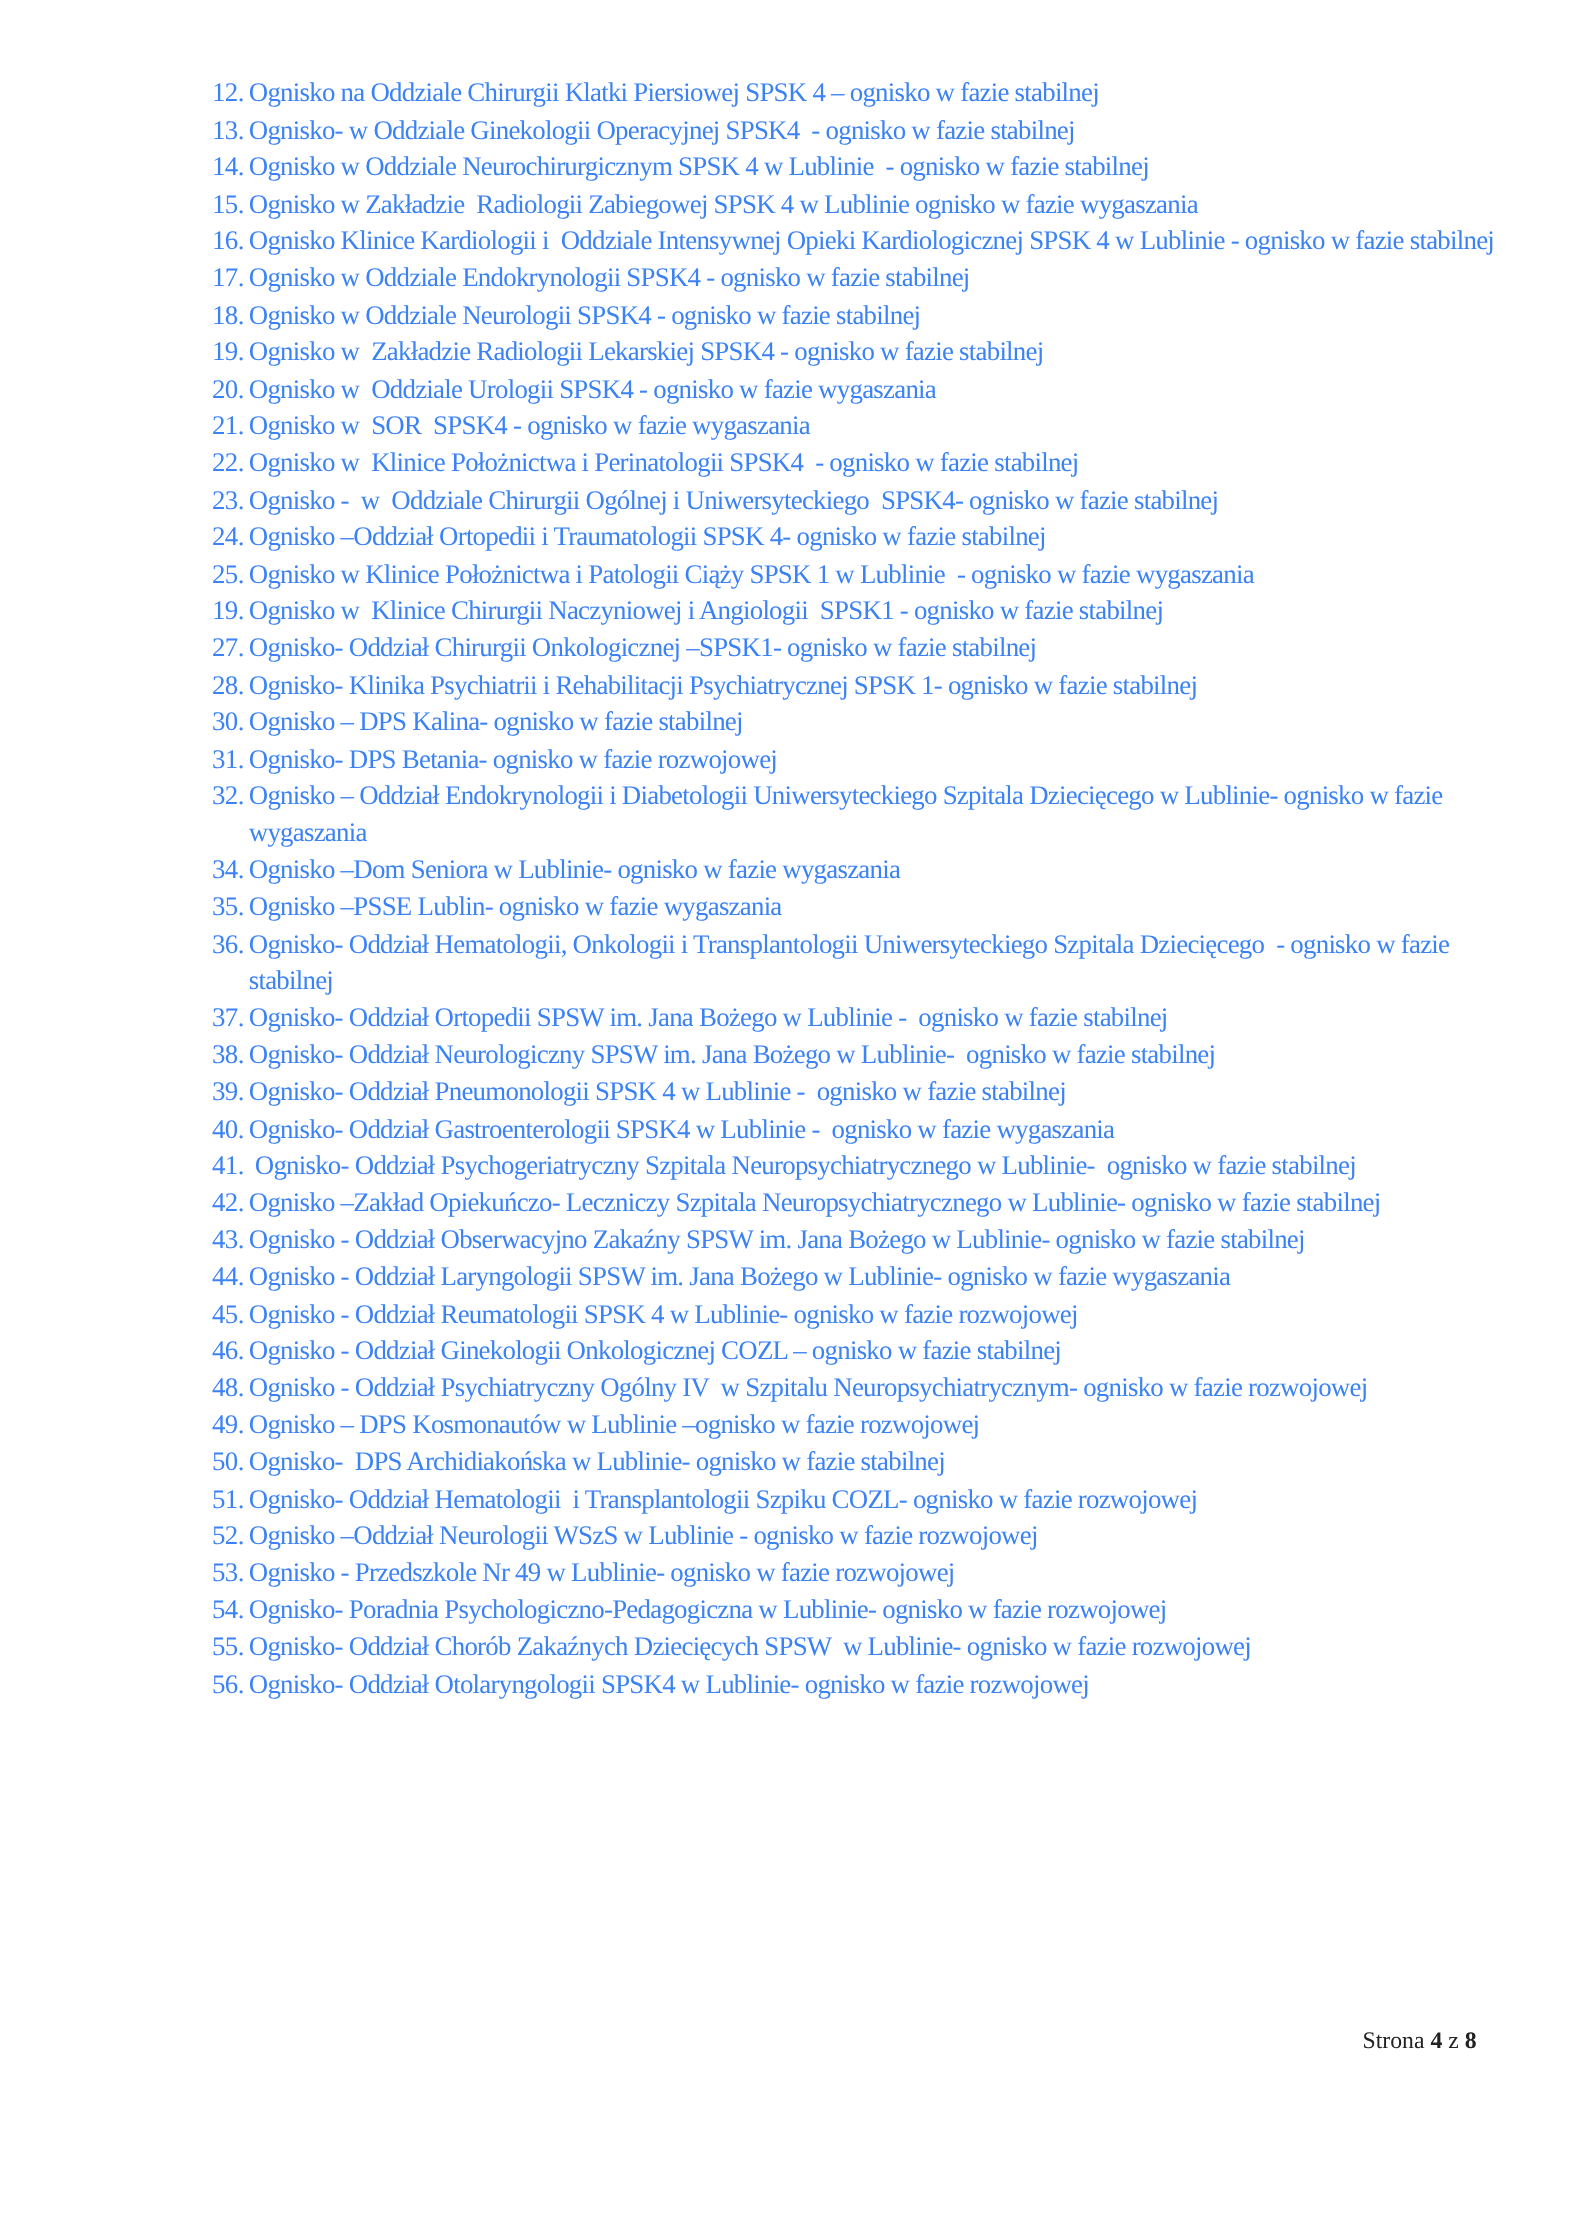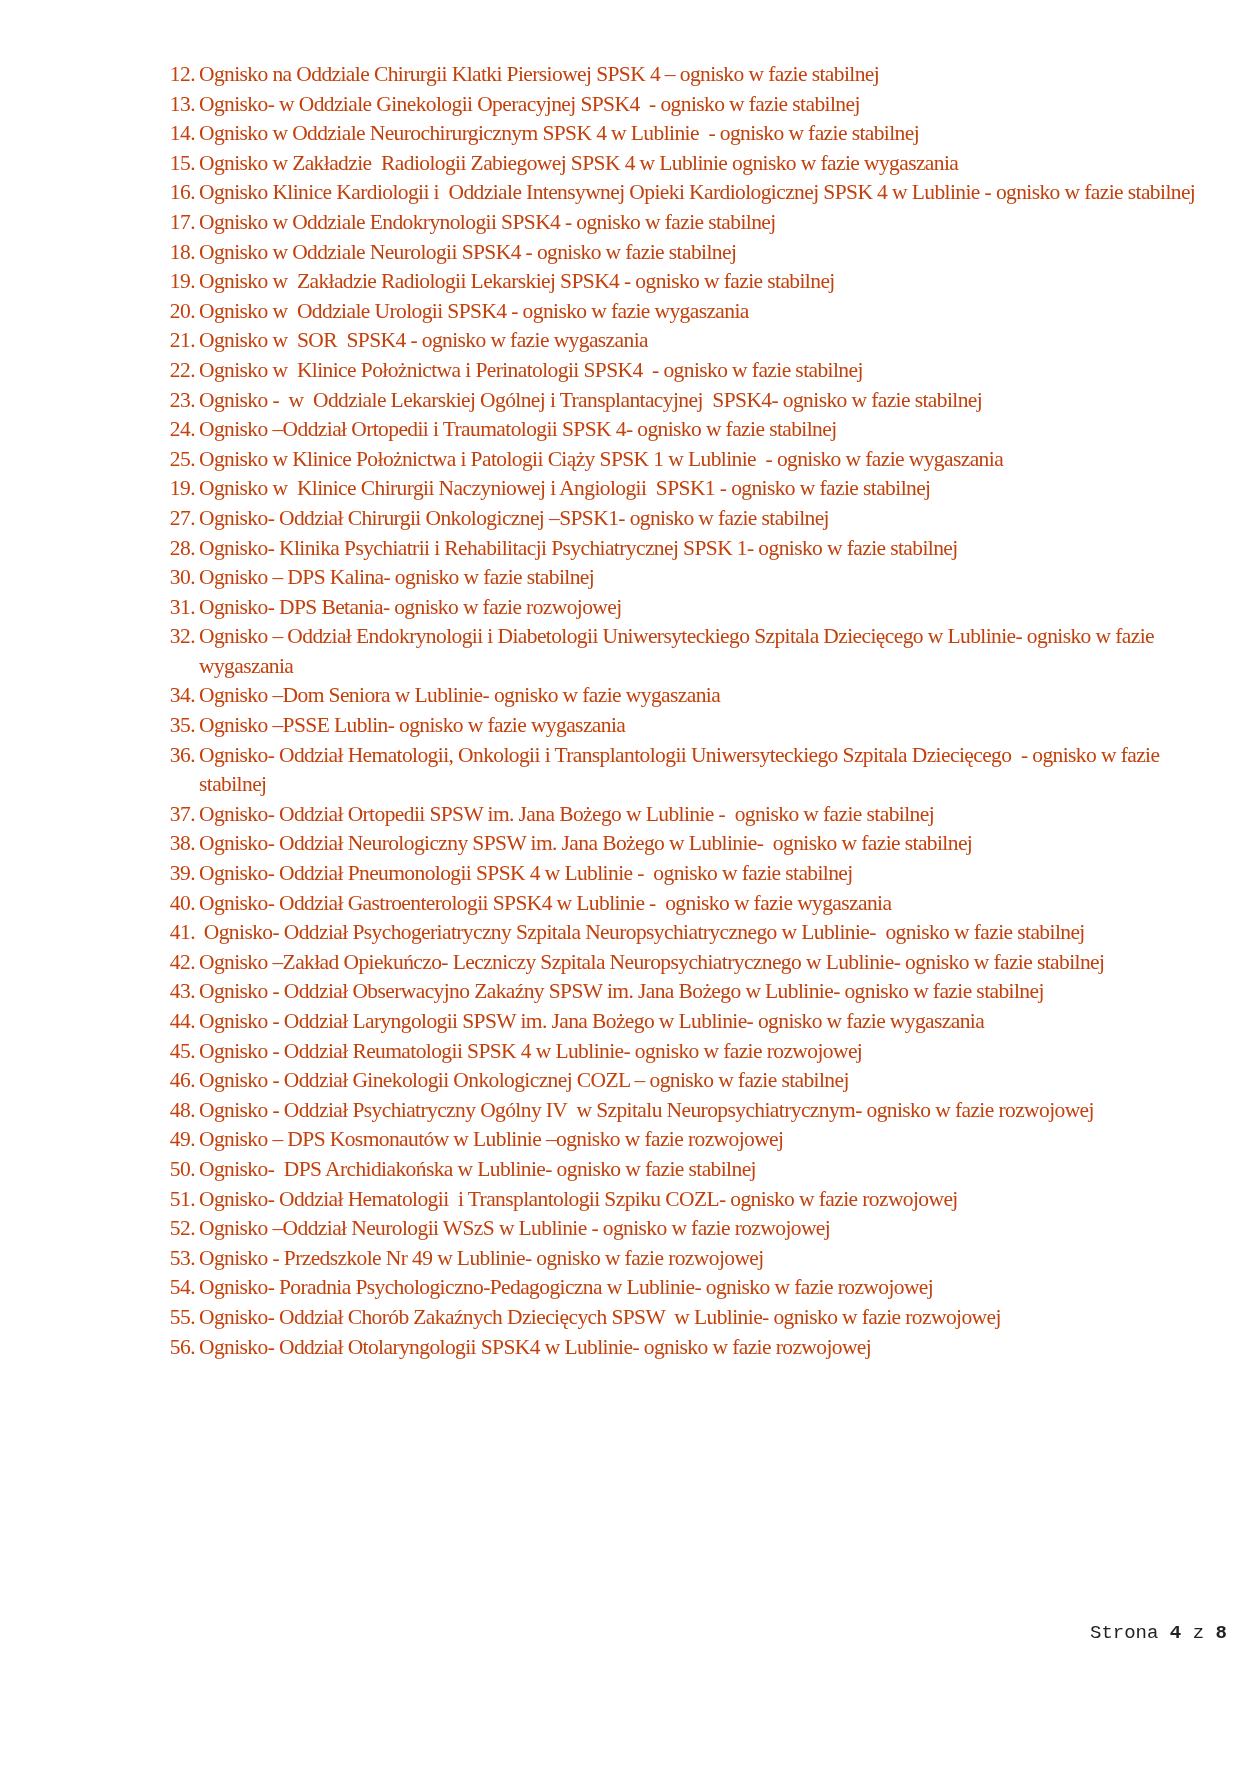--- a/index.html
+++ b/index.html
@@ -1,22 +1,22 @@
 <!DOCTYPE html>
 <html><head>
   <meta charset="utf-8">
   <style>
     html, body { margin: 0; padding: 0; background: #ffffff; }
     body { width: 1260px; height: 1782px; position: relative; overflow: hidden; }
     .page { position: absolute; left: 0; top: 0; width: 1260px; height: 1782px; background: #ffffff; }
     .list { position: absolute; left: 150px; top: 60px; width: 1060px; margin: 0; padding: 0; list-style: none; }
-    .item { display: flex; align-items: flex-start; font-family: "Liberation Serif", serif; font-size: 21.5px; line-height: 29.6px; color: #c2410c; }
+    .item { display: flex; align-items: flex-start; font-family: "Liberation Serif", serif; font-size: 21.5px; line-height: 29.6px; color: #3b82f6; }
     .num { width: 45px; flex: 0 0 45px; text-align: right; padding-right: 4px; font-style: normal; letter-spacing: -0.5px; }
     .txt { flex: 1 1 auto; letter-spacing: -0.6px; word-spacing: 0px; white-space: pre-wrap; }
-    .footer { position: absolute; left: 1090px; top: 1622px; font-family: Liberation Mono, monospace; font-size: 19px; color: #222222; }
+    .footer { position: absolute; left: 1090px; top: 1622px; font-family: Liberation Serif, serif; font-size: 19px; color: #222222; }
     .footer b { font-weight: bold; }
   </style>
 </head>
 <body>
 
 <div class="page">
   <ol class="list" id="item-list">
       <li class="item">
         <span class="num">12.</span>
         <span class="txt">Ognisko na Oddziale Chirurgii Klatki Piersiowej SPSK 4 – ognisko w fazie stabilnej</span>
@@ -56,21 +56,21 @@
       <li class="item">
         <span class="num">21.</span>
         <span class="txt">Ognisko w  SOR  SPSK4 - ognisko w fazie wygaszania</span>
       </li>
       <li class="item">
         <span class="num">22.</span>
         <span class="txt">Ognisko w  Klinice Położnictwa i Perinatologii SPSK4  - ognisko w fazie stabilnej</span>
       </li>
       <li class="item">
         <span class="num">23.</span>
-        <span class="txt">Ognisko -  w  Oddziale Lekarskiej Ogólnej i Transplantacyjnej  SPSK4- ognisko w fazie stabilnej</span>
+        <span class="txt">Ognisko -  w  Oddziale Chirurgii Ogólnej i Uniwersyteckiego  SPSK4- ognisko w fazie stabilnej</span>
       </li>
       <li class="item">
         <span class="num">24.</span>
         <span class="txt">Ognisko –Oddział Ortopedii i Traumatologii SPSK 4- ognisko w fazie stabilnej</span>
       </li>
       <li class="item">
         <span class="num">25.</span>
         <span class="txt">Ognisko w Klinice Położnictwa i Patologii Ciąży SPSK 1 w Lublinie  - ognisko w fazie wygaszania</span>
       </li>
       <li class="item">

